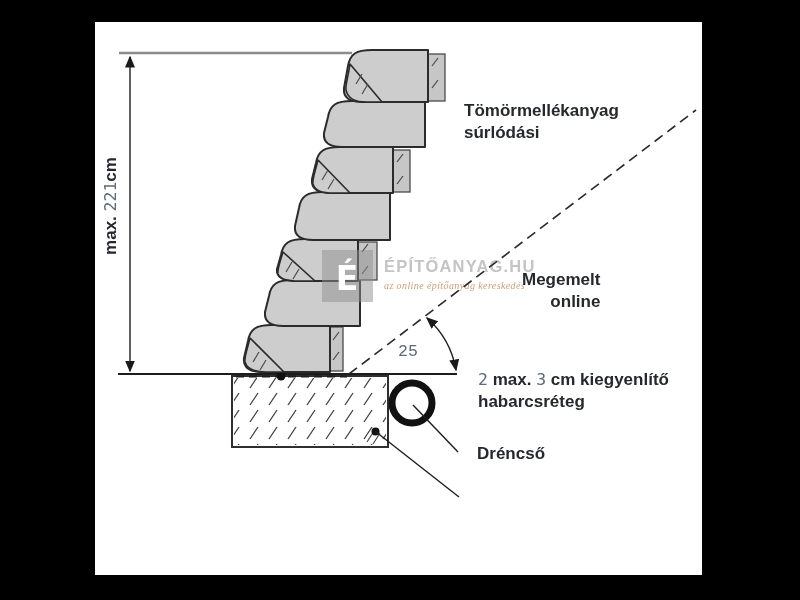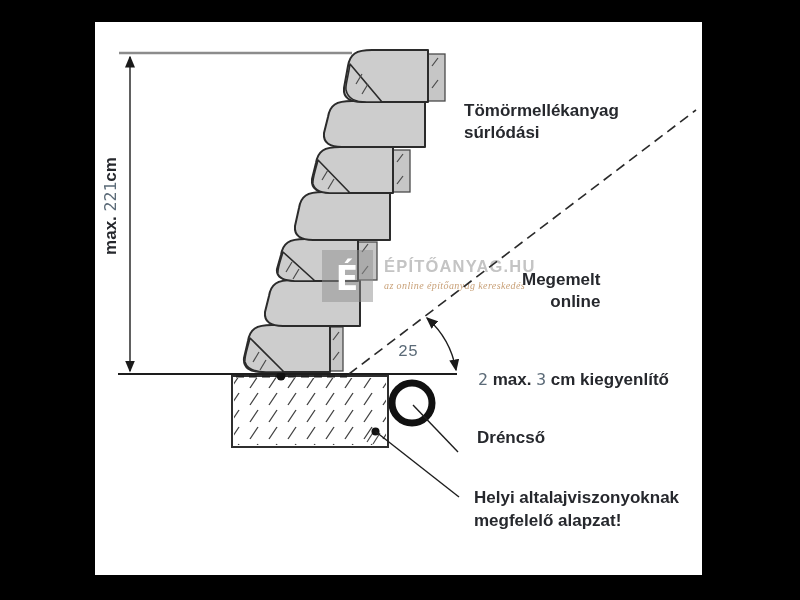--- a/index.html
+++ b/index.html
@@ -57,21 +57,21 @@
     color:var(--number_gray);font-size:16.5px;
   }
   .lbl-dim{
     left:47px;top:194px;width:130px;height:24px;text-align:center;
     transform:rotate(-90deg);
   }
   .lbl-friction{left:464px;top:62px;margin-top:38px;}
   .lbl-soil{left:522px;top:269px;text-align:right;}
   .lbl-angle{left:398px;top:341px;font-weight:normal;font-family:Liberation Mono, monospace;}
   .lbl-mortar{left:478px;top:369px;}
-  .lbl-drain{left:477px;top:427px;}
+  .lbl-drain{left:477px;top:443px;}
   .lbl-foundation{left:474px;top:486px;line-height:23px;}
 </style>
 </head>
 <body>
 
 <div class="stage">
   <div class="canvas"></div>
 
   <svg class="diagram" viewBox="0 0 800 600">
     <defs>
@@ -180,21 +180,18 @@
 
   <div class="lbl lbl-soil">
     <div>Megemelt</div>
     <div>online</div>
   </div>
 
   <div class="lbl lbl-angle num">25</div>
 
   <div class="lbl lbl-mortar">
     <div><span class="num">2</span> <span>max.</span> <span class="num">3</span> <span>cm kiegyenlítő</span></div>
+    <div>habarcsréteg</div>
   </div>
 
   <div class="lbl lbl-drain">Dréncső</div>
 
-  <div class="lbl lbl-foundation">
-    <div>Helyi altalajviszonyoknak</div>
-    <div>megfelelő alapzat!</div>
-  </div>
 </div>
 
 </body></html>

